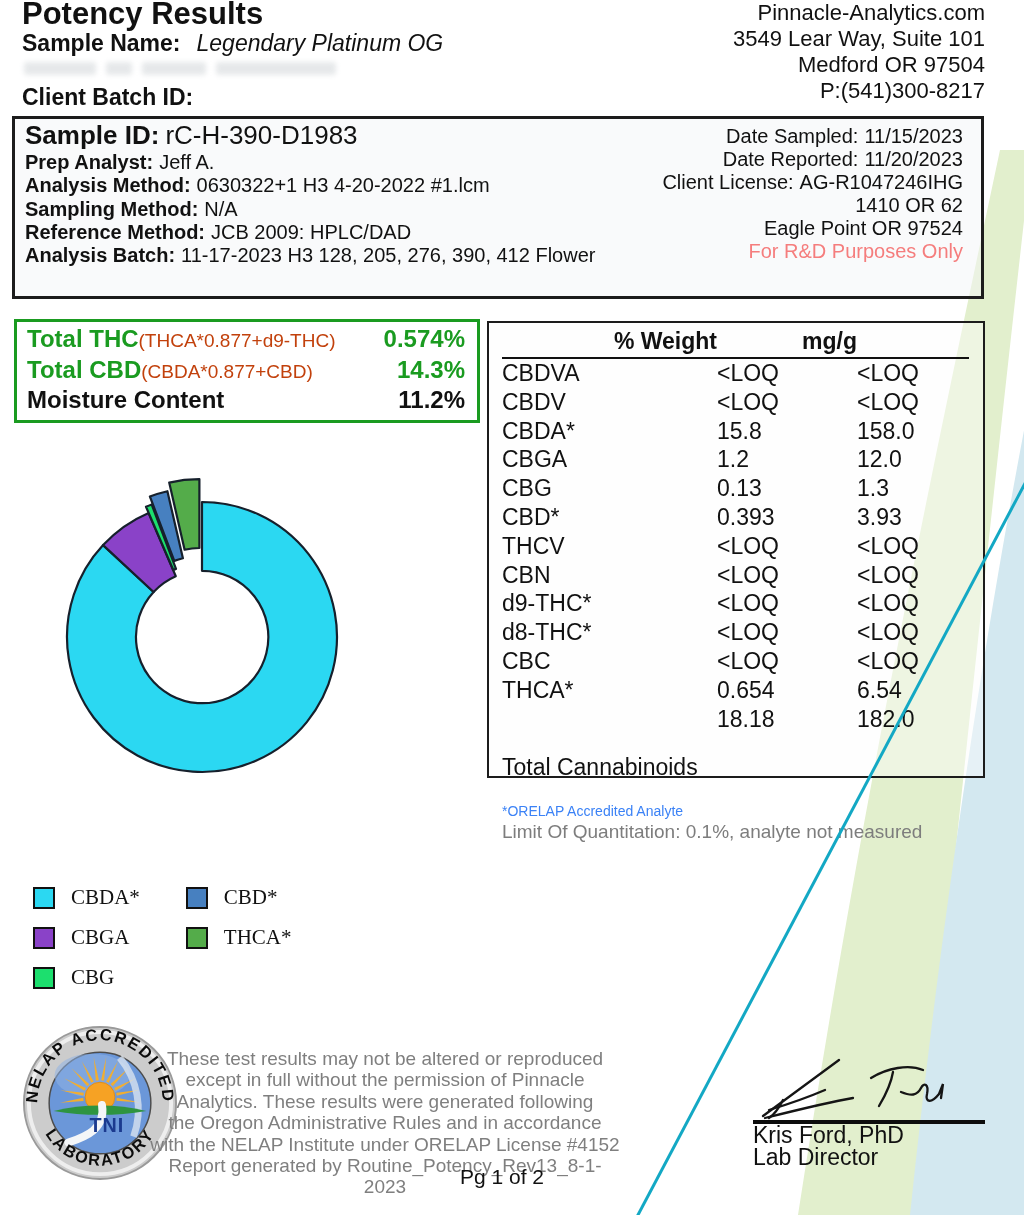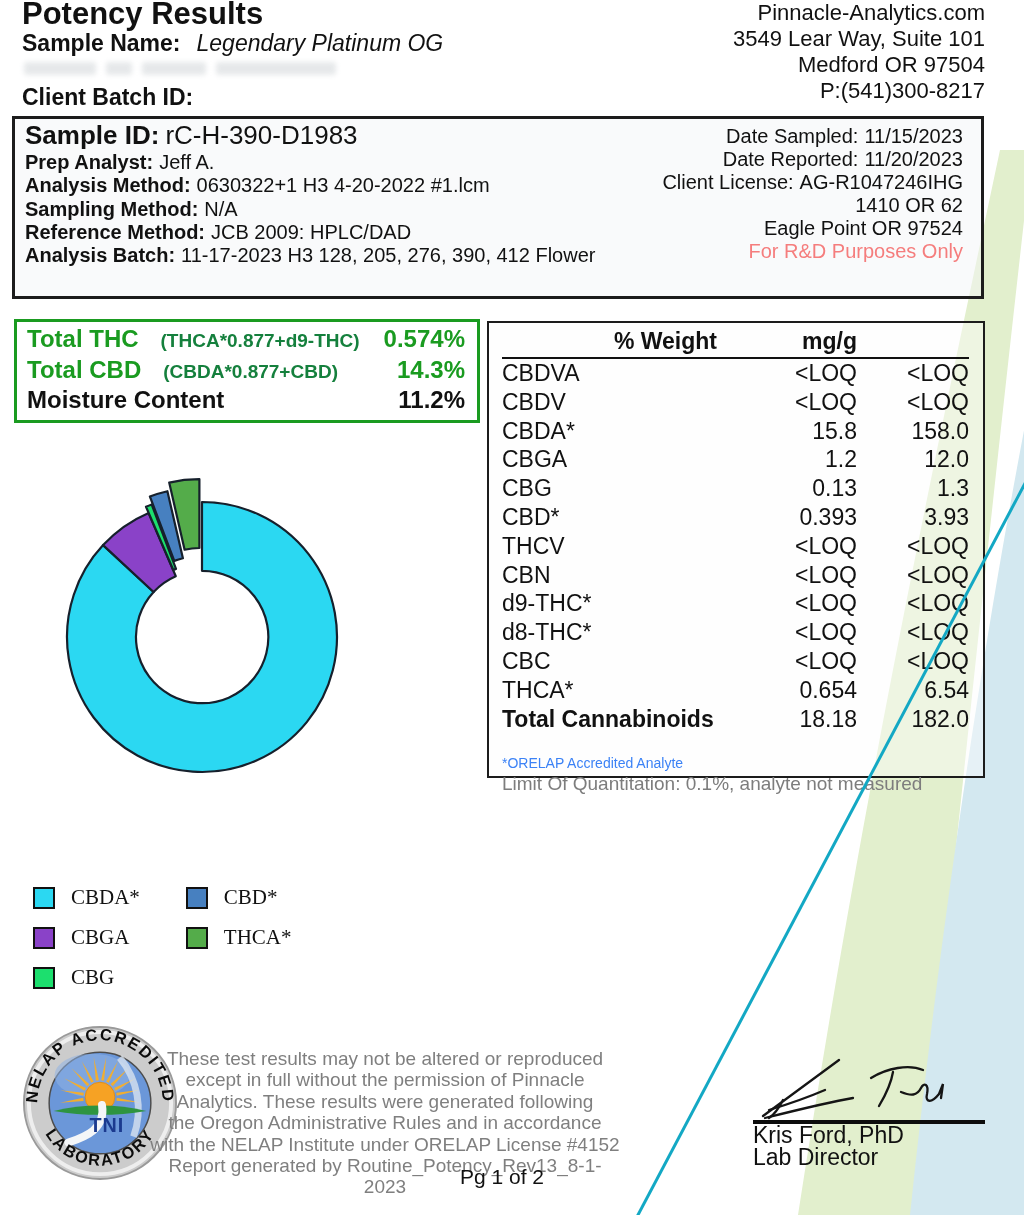--- a/index.html
+++ b/index.html
@@ -30,33 +30,33 @@
   .info-row .val{margin-left:6px;text-align:center;}
   .meta{position:absolute;right:18px;top:6px;text-align:right;font-size:20px;line-height:23px;}
   .meta .mlbl{margin-right:6px;}
   .rd-notice{color:#f57d7d;}
 
   
   .totals-box{left:14px;top:319px;width:466px;border:3.5px solid #1a9b20;box-sizing:border-box;
               padding:3px 12px 5px 10px;background:rgba(255,255,255,.5);}
   .totals-row{display:flex;align-items:baseline;font-size:24px;line-height:28.5px;white-space:nowrap;}
   .totals-row .lbl{font-weight:bold;}
-  .totals-row .formula{color:#15803d;font-size:19px;margin-left:22px;font-weight:bold;}
+  .totals-row .formula{color:#c2410c;font-size:19px;margin-left:0;}
   .totals-row .val{margin-left:auto;font-weight:bold;}
   .green{color:#1a9b20;}
 
   
   .results-box{left:487px;top:321px;width:498px;height:457px;border:2.5px solid #1c1c1c;
                box-sizing:border-box;padding:5px 14px 0 13px;background:rgba(252,253,253,.45);}
   .tbl-header{display:grid;grid-template-columns:1fr 140px 112px;font-weight:bold;font-size:23px;
               border-bottom:2.5px solid #111;padding-bottom:2px;}
   .tbl-header .c1,.tbl-header .c2{text-align:right;}
   .trow{display:grid;grid-template-columns:1fr 140px 112px;font-size:23px;line-height:28.8px;}
-  .trow .cv{text-align:right;}
-  .trow.total .cn{font-weight:bold;}
+  .trow .cv{}
+  .trow.total .cn{font-weight:normal;margin-top:48px;}
   .footnote1{font-size:14px;color:#3b82f6;line-height:20px;margin-top:20px;}
   .footnote2{font-size:19px;color:#7d7d7d;line-height:22px;}
 
   
   .pie-wrap{left:40px;top:450px;width:324px;height:340px;}
   .legend{left:33px;top:885px;display:flex;gap:46px;font-family:"Liberation Serif",serif;font-size:21px;}
   .legend-col{display:flex;flex-direction:column;gap:15px;}
   .legend-item{display:flex;align-items:center;gap:16px;}
   .swatch{width:22px;height:22px;border:2px solid #111;box-sizing:border-box;flex:0 0 auto;}
 

